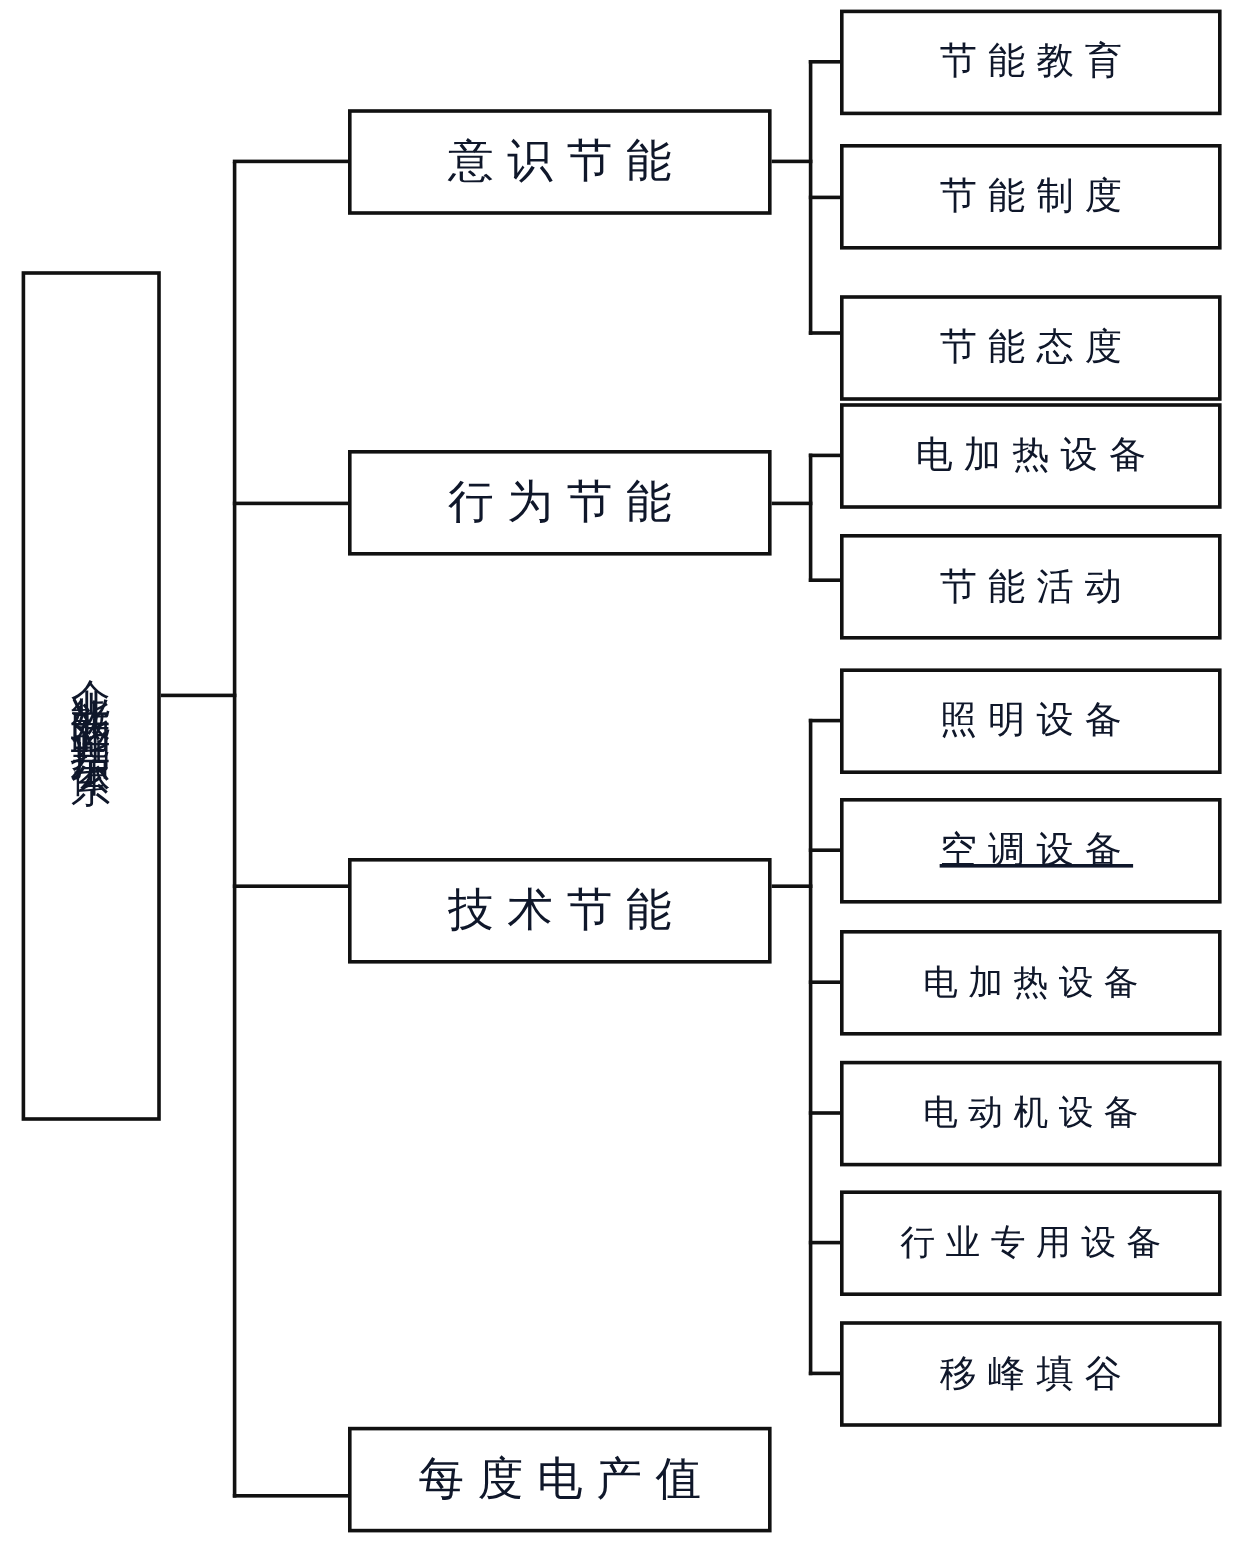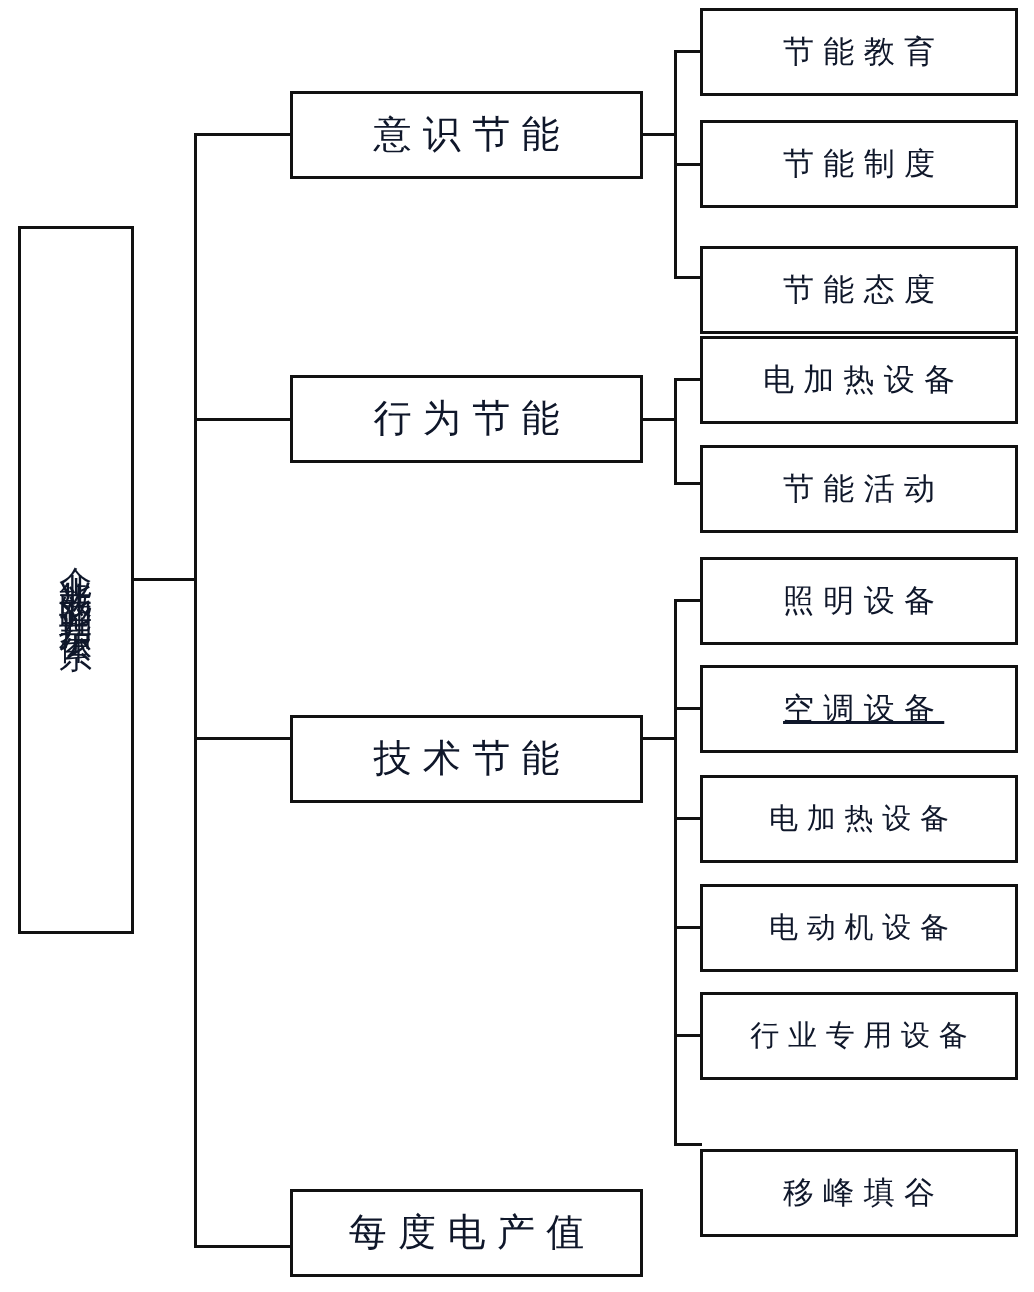--- a/index.html
+++ b/index.html
@@ -72,21 +72,21 @@
   #node-leaf-0 { top: 8px; }
   #node-leaf-1 { top: 120px; }
   #node-leaf-2 { top: 232px; margin-top: 14px; }
   #node-leaf-3 { top: 336px; }
   #node-leaf-4 { top: 445px; font-family: Liberation Serif, serif; }
   #node-leaf-5 { top: 557px; justify-content: center; }
   #node-leaf-6 { top: 665px; text-decoration: underline; }
   #node-leaf-7 { top: 775px; }
   #node-leaf-8 { top: 884px; }
   #node-leaf-9 { top: 992px; }
-  #node-leaf-10 { top: 1149px; font-family: Liberation Serif, serif; }
+  #node-leaf-10 { top: 1101px; font-family: Liberation Serif, serif; }
 
   
   .ln {
     position: absolute;
     background: #111111;
   }
   .ln.h { height: 3px; }
   .ln.v { width: 3px; }
 </style>
 </head>

